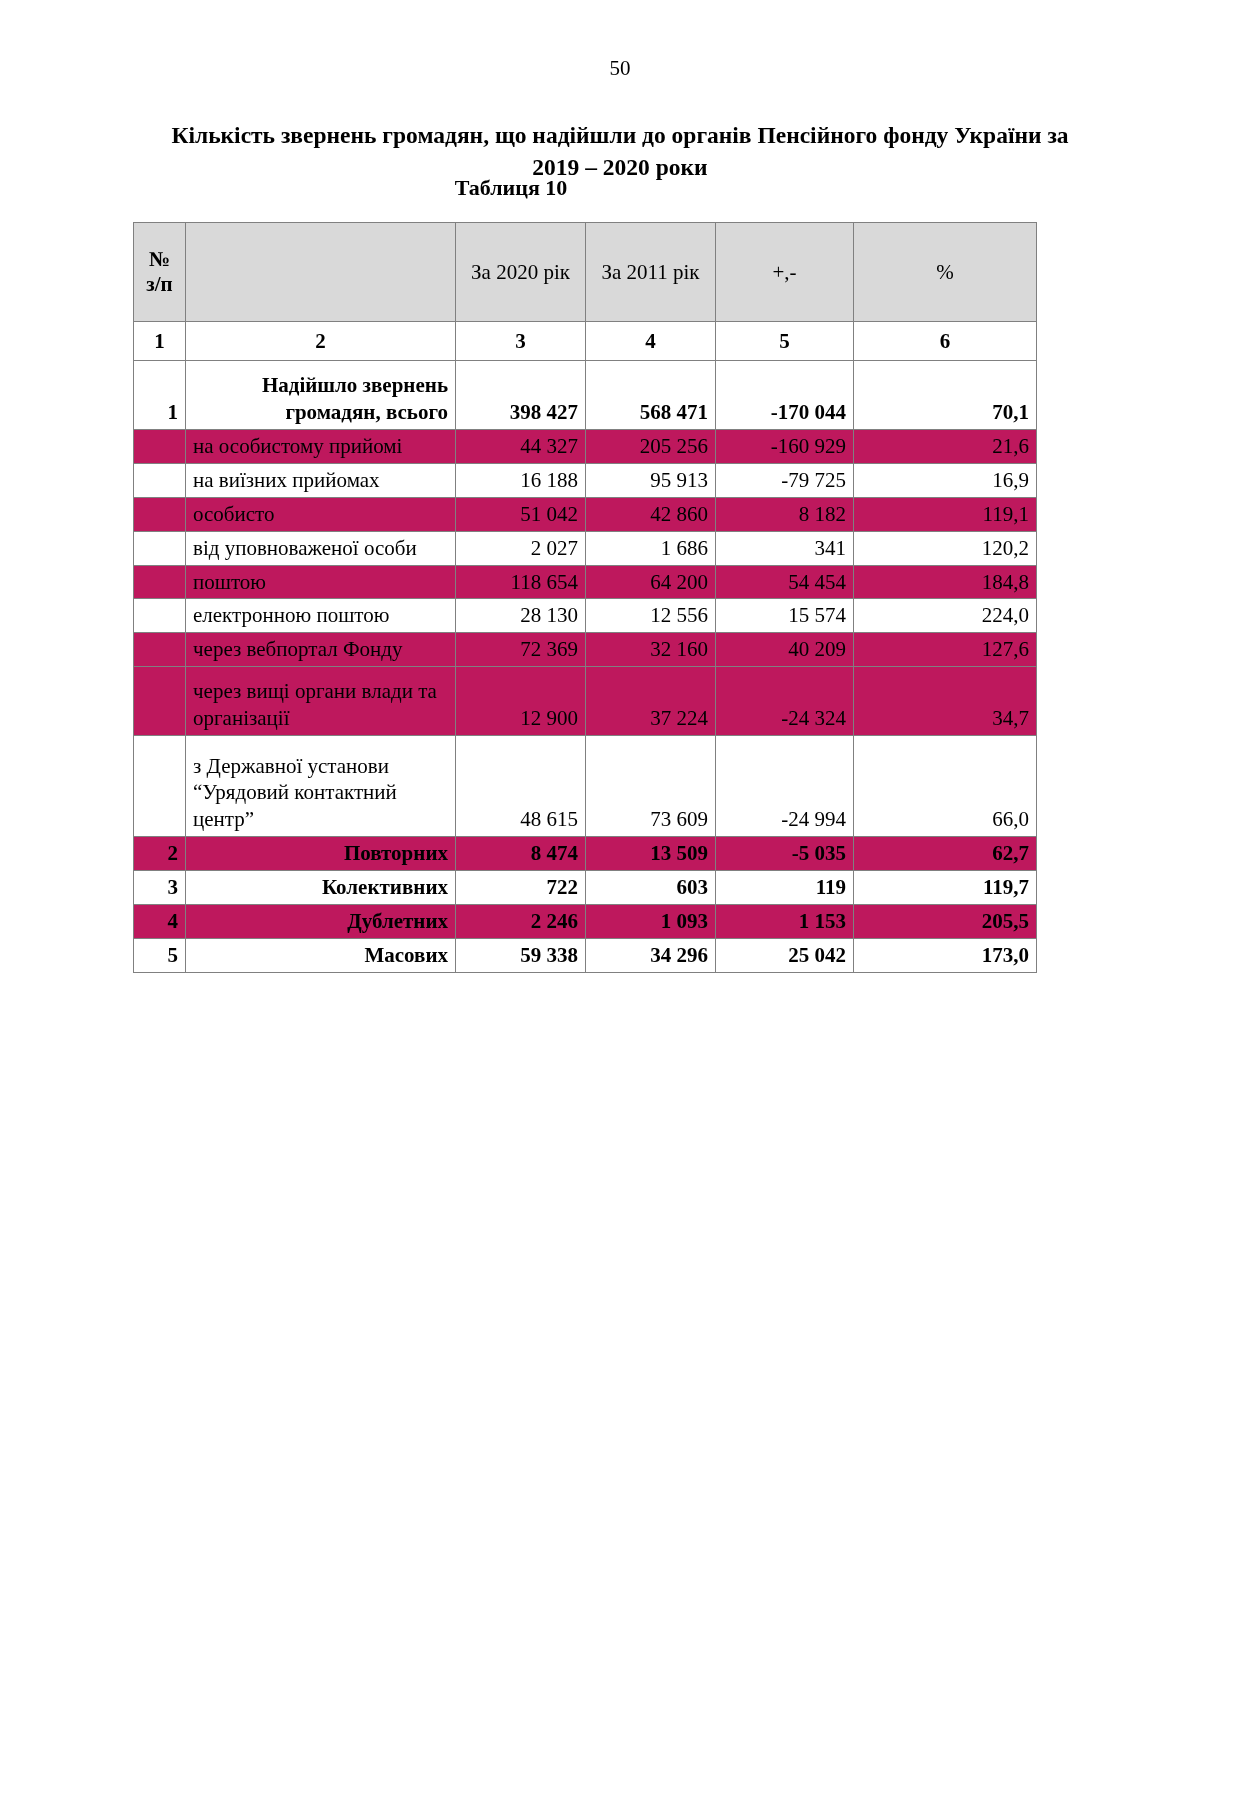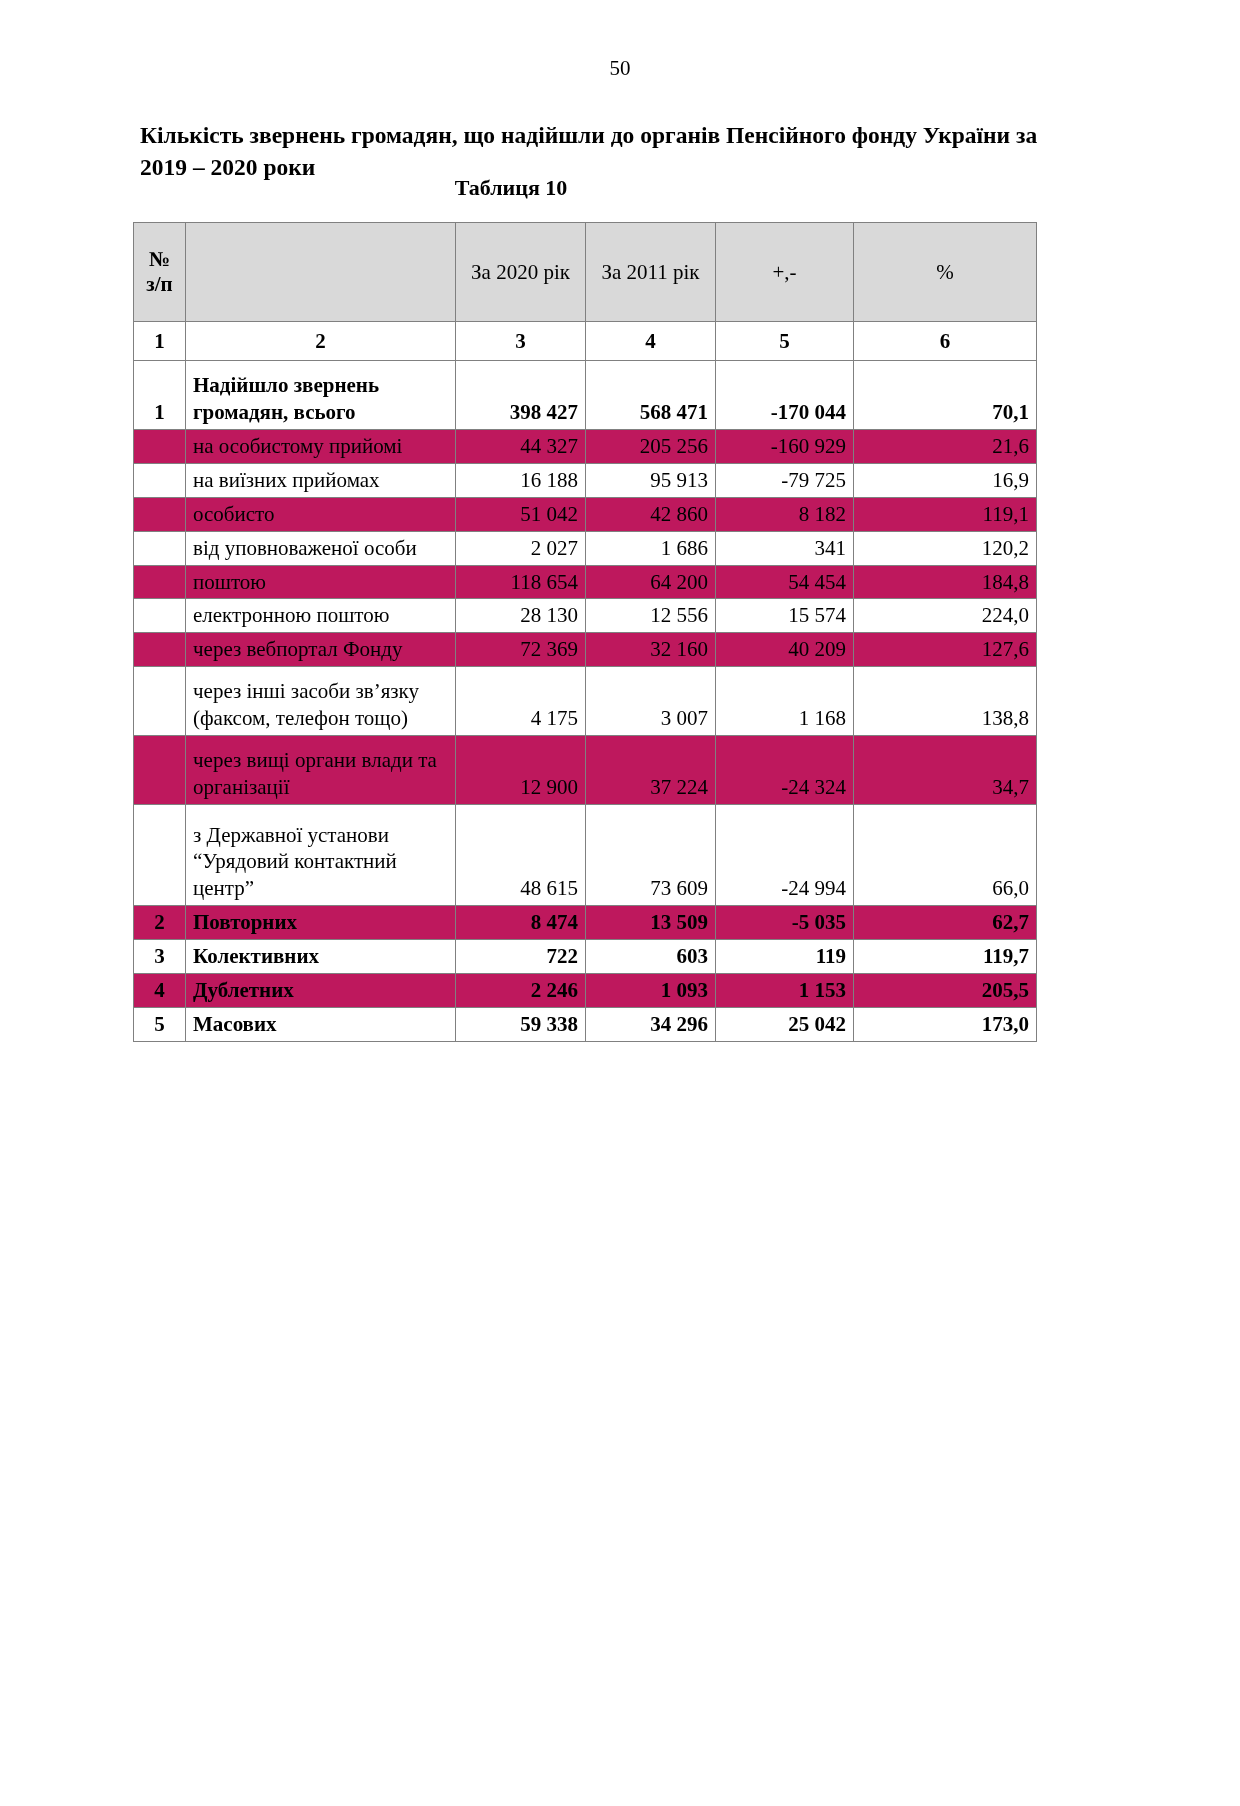--- a/index.html
+++ b/index.html
@@ -28,20 +28,21 @@
     width: 1240px;
     text-align: center;
     font-size: 21px;
     line-height: 1;
   }
   .doc-title {
     position: absolute;
     top: 120px;
     left: 140px;
     width: 960px;
+    text-align: center;
     font-size: 23.5px;
     font-weight: bold;
     line-height: 1.35;
   }
   .table-caption {
     position: absolute;
     top: 175px;
     left: 0;
     width: 1022px;
     text-align: center;
@@ -86,21 +87,21 @@
   tr.numrow td {
     text-align: center;
     font-weight: bold;
     height: 32px;
     vertical-align: middle;
   }
   tr.shaded td { background: #be185d; }
   td.idx { text-align: center; vertical-align: bottom; }
   td.lbl { text-align: left; }
   td.num { text-align: right; }
-  tr.bold td { font-weight: bold; }
+  tr.bold td { font-weight: bold; text-align: right; }
   td.tall { height: 62px; }
   td.tall3 { height: 94px; margin-left: 24px; }
 </style>
 </head>
 <body>
 
 <div class="page">
 
   <div class="page-number">50</div>
 
@@ -200,31 +201,20 @@
           <td class="num">224,0</td>
         </tr>
         <tr class="shaded">
           <td class="idx"></td>
           <td class="lbl">через вебпортал Фонду</td>
           <td class="num">72 369</td>
           <td class="num">32 160</td>
           <td class="num">40 209</td>
           <td class="num">127,6</td>
         </tr>
-        <tr>
-          <td class="idx tall"></td>
-          <td class="lbl tall">
-            <div>через інші засоби зв’язку</div>
-            <div>(факсом, телефон тощо)</div>
-          </td>
-          <td class="num tall">4 175</td>
-          <td class="num tall">3 007</td>
-          <td class="num tall">1 168</td>
-          <td class="num tall">138,8</td>
-        </tr>
         <tr class="shaded">
           <td class="idx tall"></td>
           <td class="lbl tall">
             <div>через вищі органи влади та</div>
             <div>організації</div>
           </td>
           <td class="num tall">12 900</td>
           <td class="num tall">37 224</td>
           <td class="num tall">-24 324</td>
           <td class="num tall">34,7</td>

